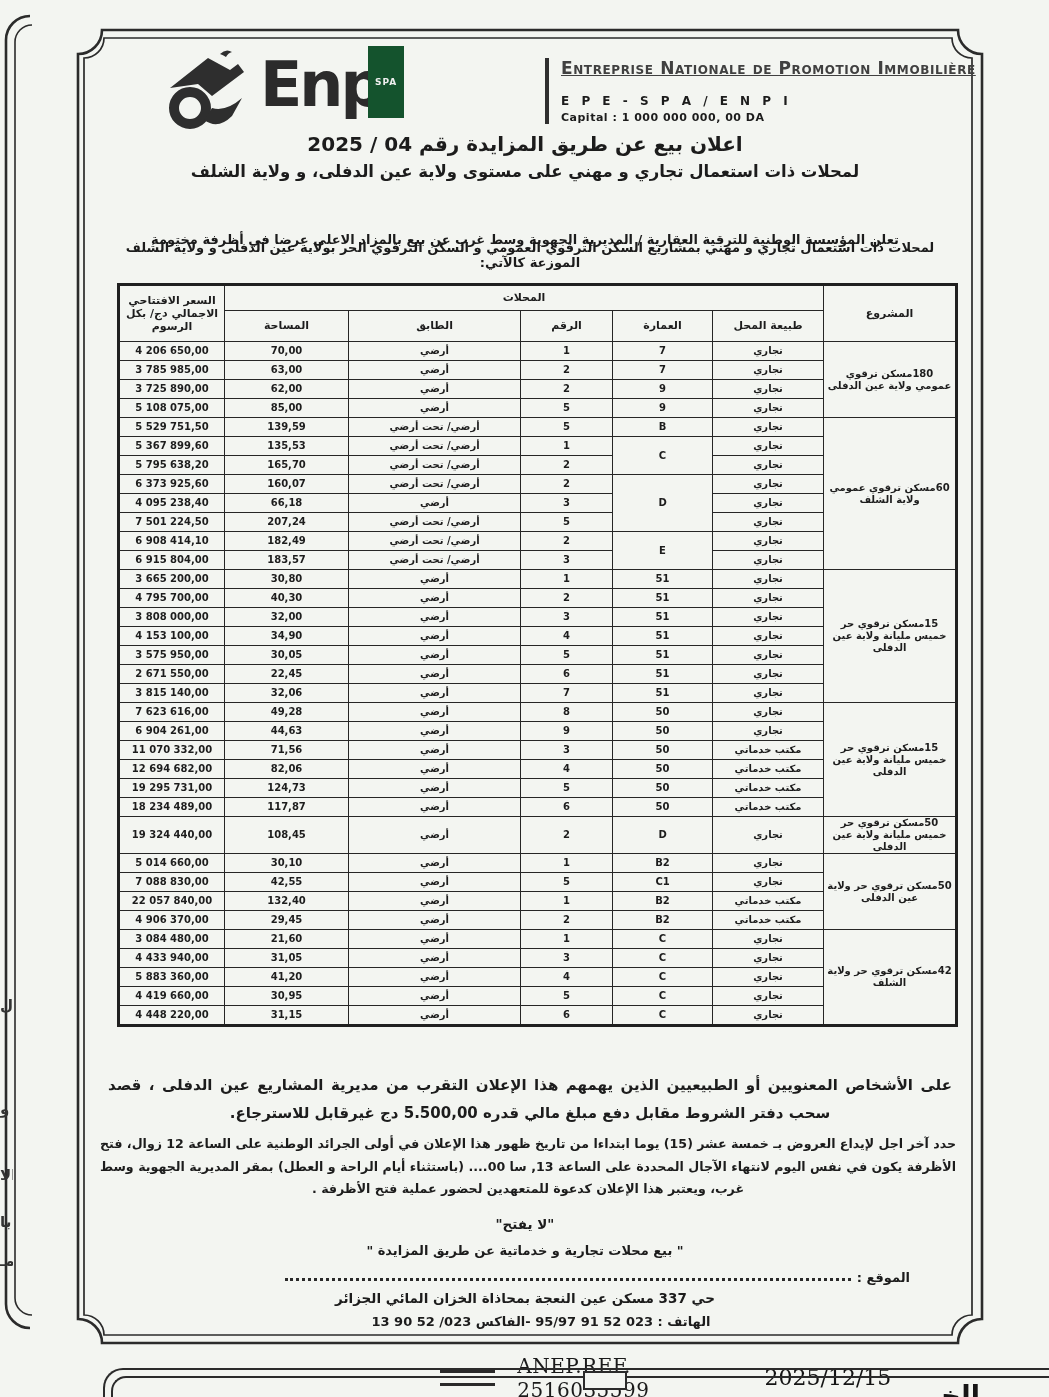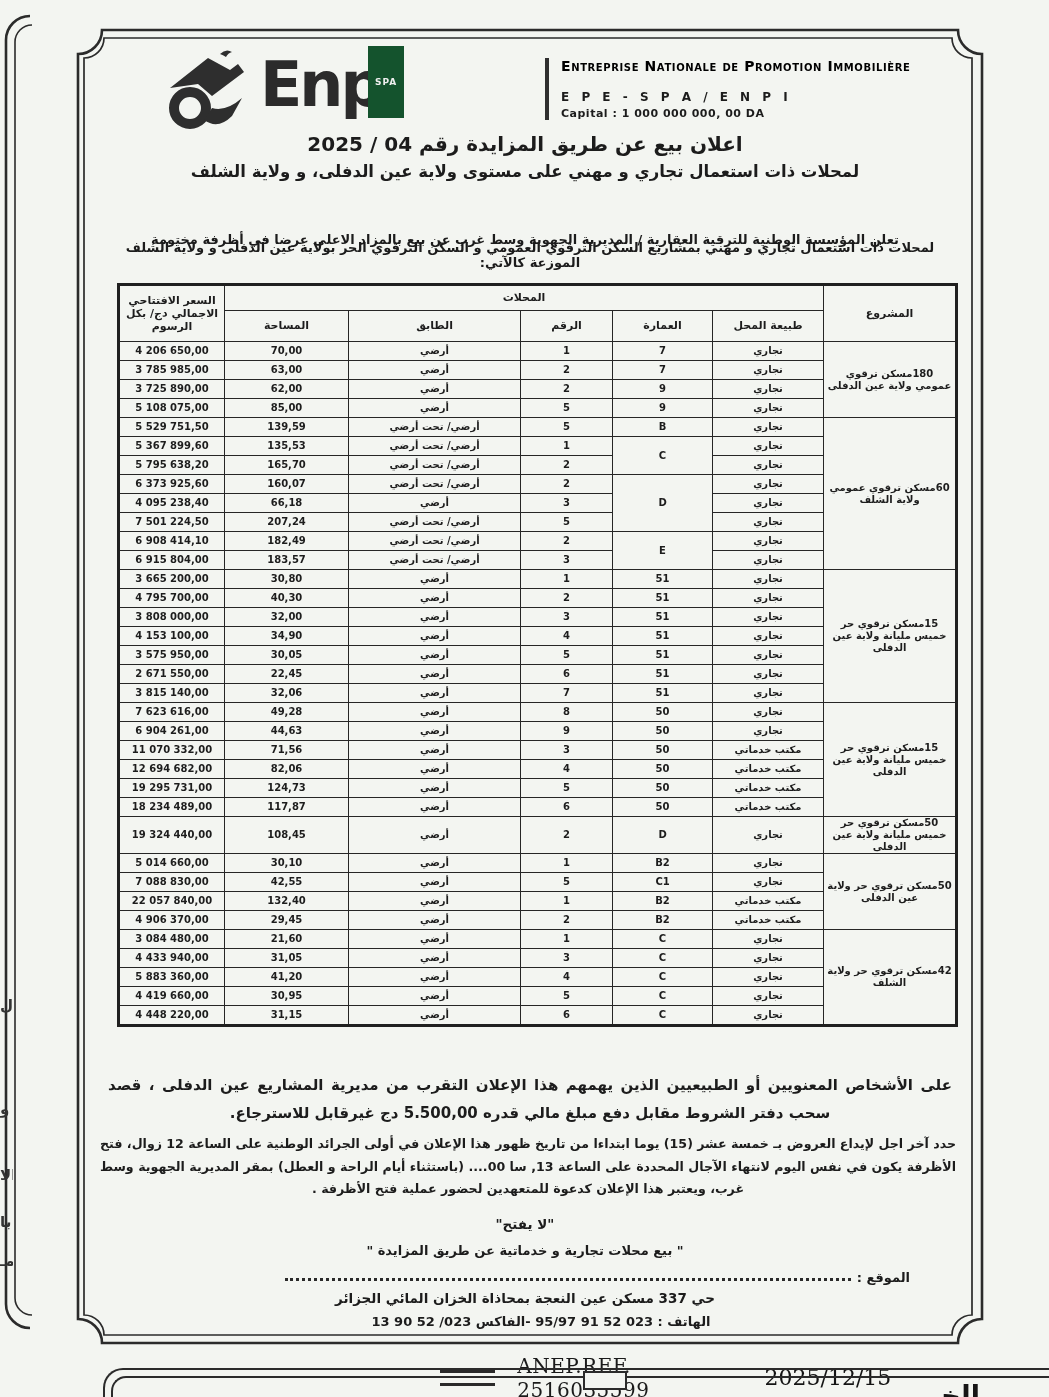--- a/index.html
+++ b/index.html
@@ -10,21 +10,21 @@
     color:#1c1c1c;
   }
   .abs{position:absolute;}
   
   #frame-svg{position:absolute;left:0;top:0;width:1049px;height:1397px;pointer-events:none;}
   
   .logo-wrap{left:160px;top:50px;width:270px;height:95px;display:flex;align-items:flex-start;}
   .logo-text{font-size:62px;font-weight:900;letter-spacing:-3px;color:#2b2b2b;line-height:70px;position:relative;}
   .logo-spa{position:absolute;right:-4px;bottom:2px;background:#14532d;color:#eee;font-size:9px;font-weight:700;padding:1px 7px;letter-spacing:1px;}
   .company{left:545px;top:58px;width:420px;border-left:4px solid #2f2f2f;padding-left:12px;direction:ltr;text-align:left;}
-  .company .c1{font-size:14px;font-weight:700;font-variant:small-caps;letter-spacing:.6px;color:#000000;}
+  .company .c1{font-size:17px;font-weight:700;font-variant:small-caps;letter-spacing:.6px;color:#404040;text-decoration:underline;}
   .company .c2{font-size:12px;font-weight:700;letter-spacing:4px;margin-top:16px;}
   .company .c3{font-size:11px;font-weight:700;margin-top:3px;letter-spacing:.5px;}
   
   .rtl{direction:rtl;}
   .title1{left:110px;top:132px;width:830px;text-align:center;font-size:20px;font-weight:800;}
   .title2{left:110px;top:162px;width:830px;text-align:center;font-size:16.5px;font-weight:800;}
   .intro1{left:105px;top:208px;width:840px;text-align:center;font-size:13px;font-weight:700;margin-top:24px;}
   .intro2{left:105px;top:240px;width:850px;text-align:center;font-size:13px;font-weight:700;}
   
   table.auction{

